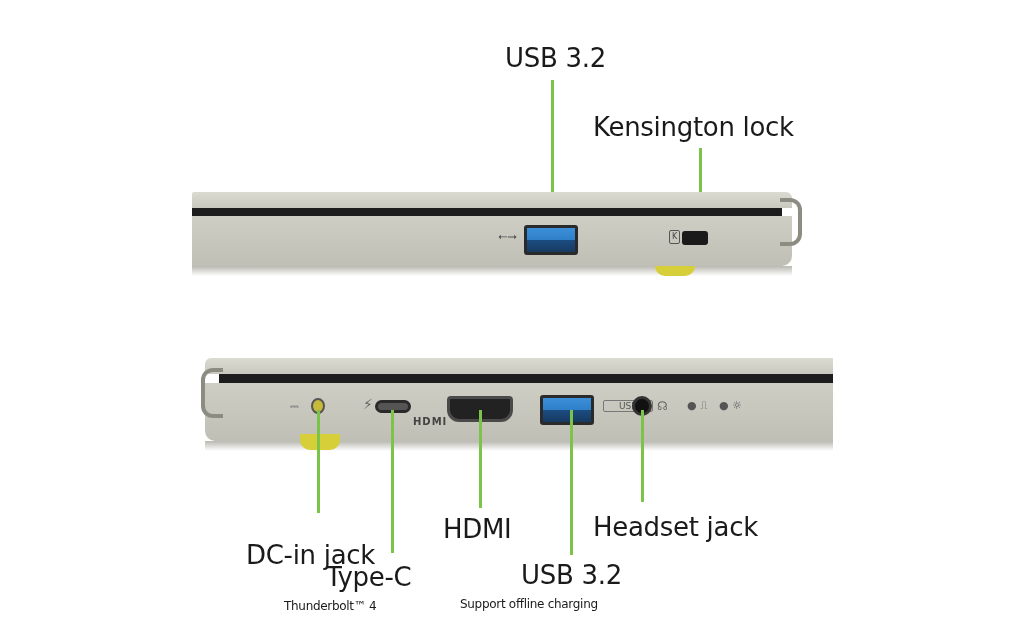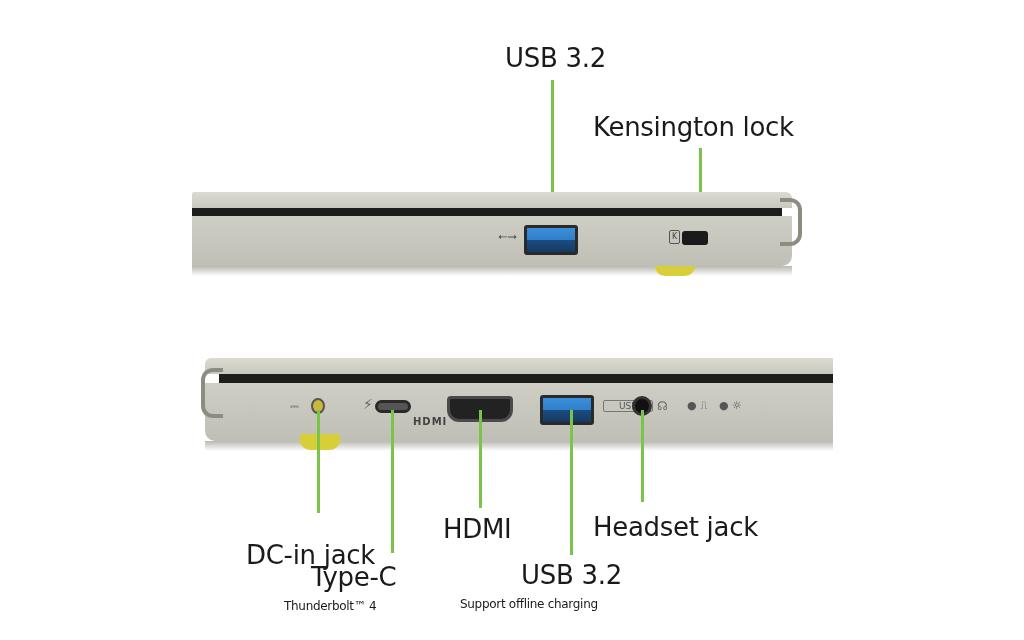--- a/index.html
+++ b/index.html
@@ -68,19 +68,19 @@
     <span style="position:absolute;left:514px;top:41px;font-size:11px;color:#555;">● ☼</span>
   </div>
 
   <div class="line" style="left:317px;top:410px;height:103px;"></div>
   <div class="line" style="left:391px;top:410px;height:143px;"></div>
   <div class="line" style="left:479px;top:410px;height:98px;"></div>
   <div class="line" style="left:570px;top:410px;height:145px;"></div>
   <div class="line" style="left:641px;top:410px;height:92px;"></div>
 
   <div class="label lg" style="left:246px;top:514px;margin-top:26px;">DC-in jack</div>
-  <div class="label lg" style="left:311px;top:562px;">Type-C</div>
+  <div class="label lg" style="left:326px;top:562px;">Type-C</div>
   <div class="label sm" style="left:284px;top:599px;">Thunderbolt™ 4</div>
   <div class="label lg" style="left:443px;top:514px;">HDMI</div>
   <div class="label lg" style="left:521px;top:560px;">USB 3.2</div>
   <div class="label sm" style="left:460px;top:597px;">Support offline charging</div>
   <div class="label lg" style="left:593px;top:512px;">Headset jack</div>
 </div>
 
 </body></html>

